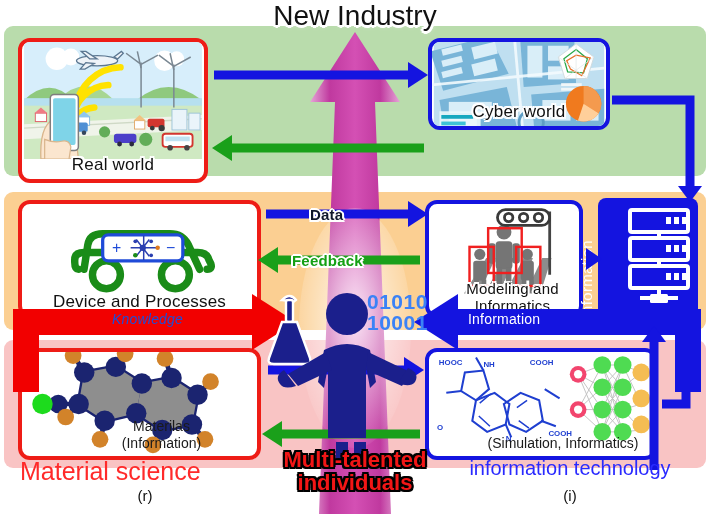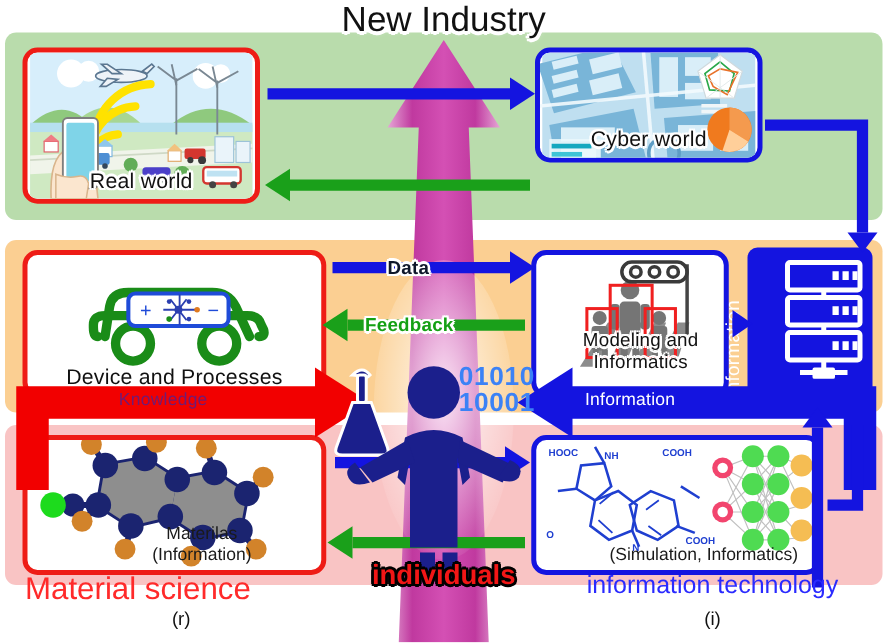--- a/index.html
+++ b/index.html
@@ -22,21 +22,21 @@
   .card.red{border:4px solid #ee1c16;border-radius:12px;}
   .card.blue{border:4px solid #1414e0;border-radius:12px;}
   .cardlabel{position:absolute;left:0;right:0;text-align:center;
      color:#111;font-size:17px;letter-spacing:.2px;
      text-shadow:-1.6px -1.6px 0 #fff,1.6px -1.6px 0 #fff,-1.6px 1.6px 0 #fff,
                  1.6px 1.6px 0 #fff,0 2px 0 #fff,0 -2px 0 #fff,2px 0 0 #fff,-2px 0 0 #fff;}
   .plainlabel{position:absolute;left:0;right:0;text-align:center;color:#1a1a1a;
      font-size:14px;line-height:15px;margin-left:44px;}
 
   
-  #card-real   {left:18px; top:38px;  width:190px;height:125px;}
+  #card-real   {left:18px; top:38px;  width:190px;height:145px;}
   #card-cyber  {left:428px;top:38px;  width:182px;height:92px;}
   #card-device {left:18px; top:200px; width:243px;height:118px;}
   #card-model  {left:425px;top:200px; width:158px;height:118px;}
   #card-mat    {left:18px; top:348px; width:243px;height:112px;}
   #card-sim    {left:425px;top:348px; width:232px;height:112px;}
 
   
   #info-box{position:absolute;left:598px;top:198px;width:100px;height:122px;
             background:#1414e0;border-radius:8px;}
   #info-word{position:absolute;left:-20px;top:42px;width:110px;
@@ -46,21 +46,21 @@
   
   #wires{position:absolute;left:0;top:0;width:710px;height:514px;}
 
   
   .cap{position:absolute;font-size:15px;font-weight:700;letter-spacing:.2px;}
   .cap.outline-w{text-shadow:-1.5px -1.5px 0 #fff,1.5px -1.5px 0 #fff,
       -1.5px 1.5px 0 #fff,1.5px 1.5px 0 #fff,0 2px 0 #fff,0 -2px 0 #fff,
       2px 0 0 #fff,-2px 0 0 #fff;}
   #cap-data{left:310px;top:206px;color:#0f172a;}
   #cap-feedback{left:292px;top:252px;color:#14a014;}
-  #cap-knowledge{left:95px;top:311px;color:#701a75;font-weight:400;font-size:14px;}
+  #cap-knowledge{left:112px;top:311px;color:#1d4ed8;font-weight:400;font-size:14px;font-style:italic;}
   #cap-information{left:468px;top:311px;color:#fff;font-weight:400;font-size:14px;}
 
   
   #new-industry{position:absolute;left:0;right:0;top:0px;text-align:center;
       font-size:28px;color:#111;
       text-shadow:-2px -2px 0 #fff,2px -2px 0 #fff,-2px 2px 0 #fff,2px 2px 0 #fff,
           0 3px 0 #fff,0 -3px 0 #fff,3px 0 0 #fff,-3px 0 0 #fff,0 0 6px #fff;}
   #bin{position:absolute;left:367px;top:291px;color:#3b82f6;font-size:21px;
        font-weight:700;line-height:21px;letter-spacing:.5px;}
   #mt{position:absolute;left:255px;top:448px;width:200px;text-align:center;
@@ -312,21 +312,21 @@
         <circle cx="84" cy="14.5" r="4.5"></circle>
           <circle cx="100" cy="14.5" r="4.5"></circle>
           <circle cx="116" cy="14.5" r="4.5"></circle>
       </g>
       <g fill="none" stroke="#f02020" stroke-width="2.6">
         <rect x="62" y="26" width="36" height="48"></rect>
         <rect x="42" y="46" width="26" height="42"></rect>
         <rect x="92" y="46" width="26" height="42"></rect>
       </g>
     </svg>
-    <div class="cardlabel" style="bottom:16px;font-size:15px;padding-left:17px;">Modeling and Informatics</div>
+    <div class="cardlabel" style="bottom:0;font-size:15px;padding-left:17px;">Modeling and Informatics</div>
   </div>
 
   <div class="card red" id="card-mat">
     <svg viewBox="0 0 243 112" width="235" height="104">
       <g stroke="#1b2470" stroke-width="5" fill="none">
         <path d="M62 22 L96 16 M96 16 L124 34 M124 34 L118 66 M118 66 L84 74 M84 74 L56 56 M56 56 L62 22"></path>
         <path d="M124 34 L156 28 M156 28 L184 46 M184 46 L178 78 M178 78 L146 84 M146 84 L118 66"></path>
         <path d="M62 22 L52 6 M96 16 L104 4 M56 56 L44 68 M84 74 L80 92 M156 28 L150 10 M184 46 L196 34 M178 78 L190 92 M146 84 L138 98"></path>
         <path d="M56 56 L34 56 M34 56 L20 56"></path>
       </g>
@@ -542,20 +542,21 @@
     <div>01010</div>
     <div>10001</div>
   </div>
 
   <div class="cap outline-w" id="cap-data">Data</div>
   <div class="cap outline-w" id="cap-feedback">Feedback</div>
   <div class="cap" id="cap-knowledge">Knowledge</div>
   <div class="cap" id="cap-information">Information</div>
 
   <div id="mt">
+    <div>Multi-talented</div>
     <div>individuals</div>
   </div>
 
   <div id="mat-sci">Material science</div>
   <div id="info-tech">information technology</div>
   <div id="tag-r">(r)</div>
   <div id="tag-i">(i)</div>
 
 </div>
 

